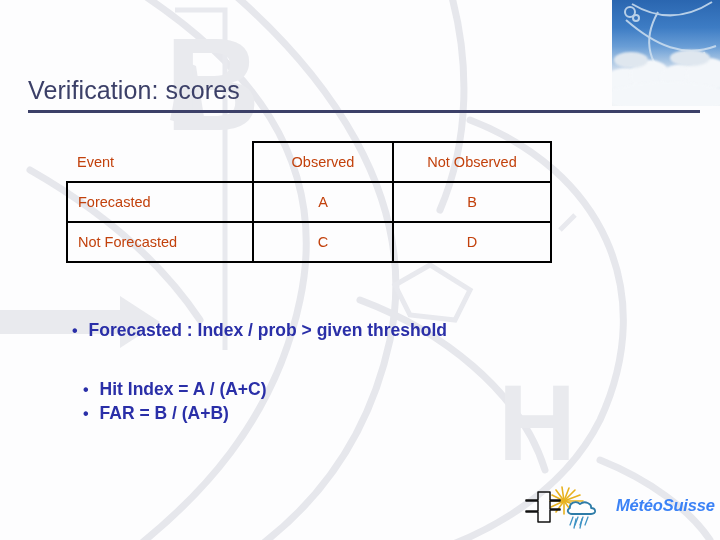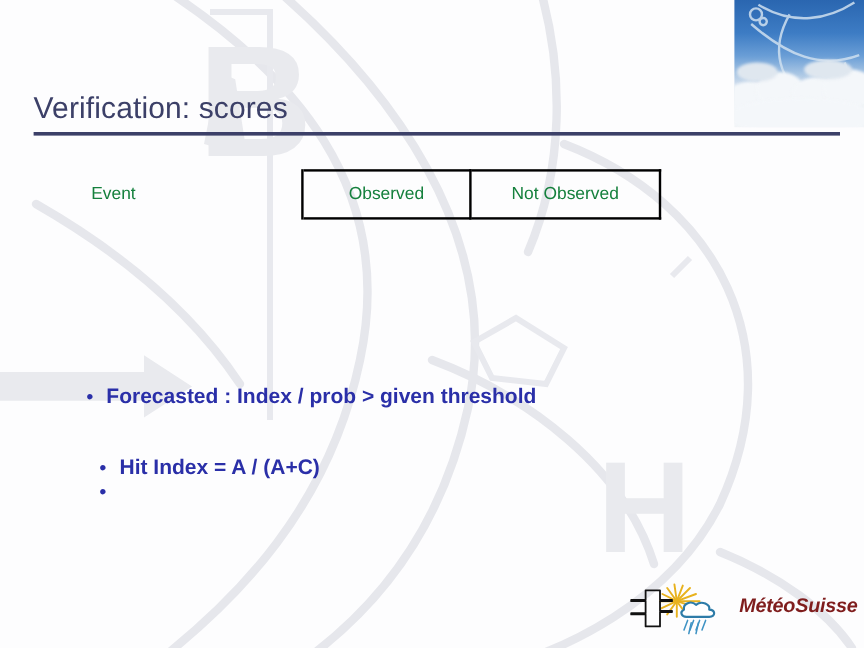--- a/index.html
+++ b/index.html
@@ -87,21 +87,21 @@
   #scores-table {
     position: absolute;
     left: 66px;
     top: 141px;
     border-collapse: collapse;
     table-layout: fixed;
   }
   #scores-table td {
     height: 38px;
     font-size: 14.5px;
-    color: #15803d;
+    color: #c2410c;
     padding: 0 10px;
     vertical-align: middle;
     border: 2px solid #000000;
   }
   #scores-table .col-event  { width: 186px; }
   #scores-table .col-obs    { width: 140px; }
   #scores-table .col-notobs { width: 158px; }
 
   #scores-table .head-row .cell-event {
     border-top: none;
@@ -168,21 +168,21 @@
     width: 92px;
     height: 46px;
   }
   #logo-wordmark {
     position: absolute;
     left: 96px;
     top: 12px;
     font-size: 16.5px;
     font-weight: bold;
     font-style: italic;
-    color: #7f1d1d;
+    color: #3b82f6;
     letter-spacing: -0.2px;
     white-space: nowrap;
     text-align: right;
   }
 </style>
 </head>
 <body>
 
 <div id="slide-background">
   <svg class="wm-svg" viewBox="0 0 720 540">
@@ -238,34 +238,45 @@
     <col class="col-event">
     <col class="col-obs">
     <col class="col-notobs">
   </colgroup>
   <tbody>
     <tr class="head-row">
       <td class="cell-event">Event</td>
       <td class="cell-obs">Observed</td>
       <td class="cell-notobs">Not Observed</td>
     </tr>
+    <tr class="body-row">
+      <td class="cell-event">Forecasted</td>
+      <td class="cell-val">A</td>
+      <td class="cell-val">B</td>
+    </tr>
+    <tr class="body-row">
+      <td class="cell-event">Not Forecasted</td>
+      <td class="cell-val">C</td>
+      <td class="cell-val">D</td>
+    </tr>
   </tbody>
 </table>
 
 <div id="bullets">
   <div class="bullet-line" id="bullet-forecasted">
     <span class="bullet-dot">•</span>
     <span>Forecasted : Index / prob &gt; given threshold</span>
   </div>
   <div class="bullet-line" id="bullet-hitrate">
     <span class="bullet-dot">•</span>
     <span>Hit Index = A / (A+C)</span>
   </div>
   <div class="bullet-line" id="bullet-far">
     <span class="bullet-dot">•</span>
+    <span>FAR = B / (A+B)</span>
   </div>
 </div>
 
 <div id="meteosuisse-logo">
   <svg id="logo-mark" viewBox="0 0 92 46">
     <g stroke="#e8b21e" stroke-width="1.6" stroke-linecap="round">
       <line x1="44" y1="17" x2="42" y2="3"></line>
       <line x1="44" y1="17" x2="49" y2="4"></line>
       <line x1="44" y1="17" x2="55" y2="6"></line>
       <line x1="44" y1="17" x2="60" y2="11"></line>

